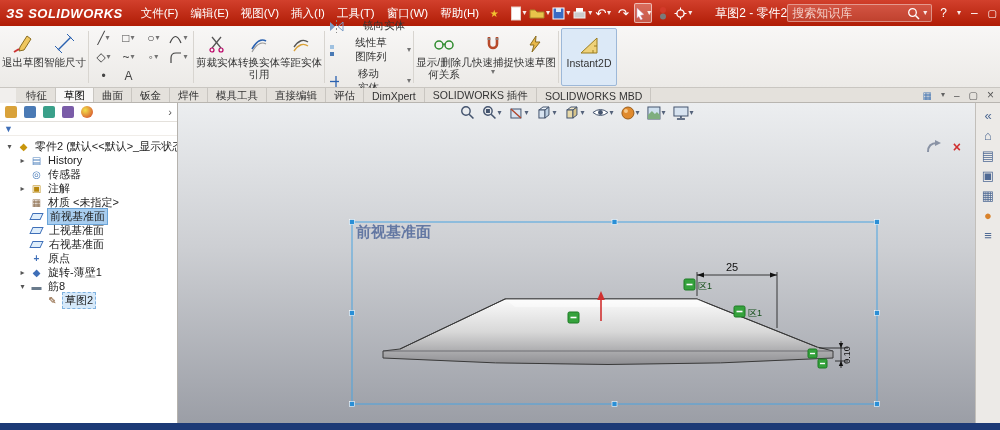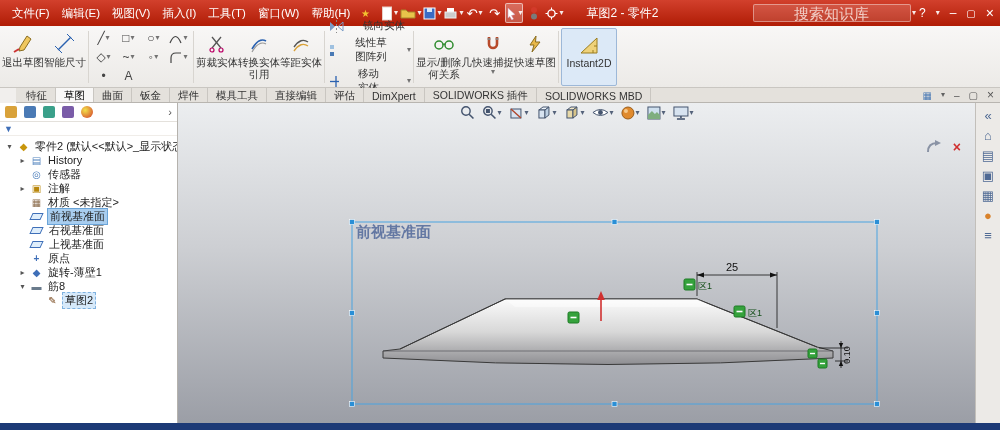--- a/index.html
+++ b/index.html
@@ -8,21 +8,21 @@
 
 .titlebar{position:absolute;top:0;left:0;right:0;height:26px;background:linear-gradient(#d2402c,#b01c05);display:flex;align-items:center;color:#fff;padding:0 6px;white-space:nowrap;}
 .logo{font-style:italic;font-weight:bold;font-size:13px;letter-spacing:.5px;margin-right:12px;}
 .menu{padding:0 6px;font-size:11.5px;line-height:26px;cursor:default;}
 .qicons{display:flex;align-items:center;gap:2px;margin-left:6px;}
 .qi{height:20px;min-width:18px;display:flex;align-items:center;justify-content:center;gap:1px;border-radius:2px;}
 .qi.pressed{background:rgba(255,255,255,.25);border:1px solid rgba(255,255,255,.55);}
 .caret{font-size:8px;line-height:8px;color:inherit;opacity:.9;}
 .doc-title{margin-left:23px;font-size:12px;}
 .search{margin-left:auto;display:flex;align-items:center;background:rgba(255,255,255,.14);border:1px solid rgba(255,255,255,.4);height:18px;width:158px;border-radius:2px;padding:0 4px;gap:3px;}
-.search input{background:transparent;border:none;outline:none;color:#fff;font-size:15px;width:112px;margin-left:36px;}
+.search input{background:transparent;border:none;outline:none;color:#fff;font-size:12px;width:112px;}
 .search input::placeholder{color:#f2cdc5;}
 .winbtns{display:flex;align-items:center;margin-left:8px;gap:10px;font-size:12px;}
 .winbtns span{cursor:default;}
 
 .ribbon{position:absolute;top:26px;left:0;right:0;height:62px;background:linear-gradient(#f8f7f6,#eceae7);border-bottom:1px solid #c9c6c1;display:flex;align-items:stretch;padding:2px 2px 1px 2px;}
 .bigbtn{width:42px;display:flex;flex-direction:column;align-items:center;padding-top:3px;text-align:center;line-height:1.15;font-size:10.5px;color:#333;}
 .bigbtn .ic{height:25px;display:flex;align-items:center;justify-content:center;}
 .bigbtn.wide{width:56px;}
 .bigbtn.active{background:#dce9f7;border:1px solid #9db8d8;border-radius:2px;}
 .sep{width:1px;background:#d8d5d0;margin:3px 2px;}
@@ -64,20 +64,21 @@
 
 .status{position:absolute;left:0;right:0;bottom:0;height:7px;background:#1d3a76;}
 svg{display:block;}
 </style>
 </head>
 <body>
 
 <div id="app">
 
   <div class="titlebar">
+    <span class="logo">ЗS SOLIDWORKS</span>
     <span class="menu">文件(F)</span>
     <span class="menu">编辑(E)</span>
     <span class="menu">视图(V)</span>
     <span class="menu">插入(I)</span>
     <span class="menu">工具(T)</span>
     <span class="menu">窗口(W)</span>
     <span class="menu">帮助(H)</span>
     <span class="qi" style="color:#f2c230;font-size:10px;">★</span>
     <div class="qicons">
       <div class="qi">
@@ -381,26 +382,26 @@
         <span class="tlabel">材质 &lt;未指定&gt;</span>
       </div>
       <div class="trow ind1 sel">
         <span class="tw"></span>
         <span class="plane-ic"></span>
         <span class="tlabel">前视基准面</span>
       </div>
       <div class="trow ind1">
         <span class="tw"></span>
         <span class="plane-ic"></span>
+        <span class="tlabel">上视基准面</span>
+      </div>
+      <div class="trow ind1">
+        <span class="tw"></span>
+        <span class="plane-ic"></span>
         <span class="tlabel">右视基准面</span>
-      </div>
-      <div class="trow ind1">
-        <span class="tw"></span>
-        <span class="plane-ic"></span>
-        <span class="tlabel">上视基准面</span>
       </div>
       <div class="trow ind1">
         <span class="tw"></span>
         <span class="ticon" style="color:#3f6fb8;font-weight:bold;">+</span>
         <span class="tlabel">原点</span>
       </div>
       <div class="trow ind1">
         <span class="tw">▸</span>
         <span class="ticon" style="color:#3f6fb8;">◆</span>
         <span class="tlabel">旋转-薄壁1</span>

